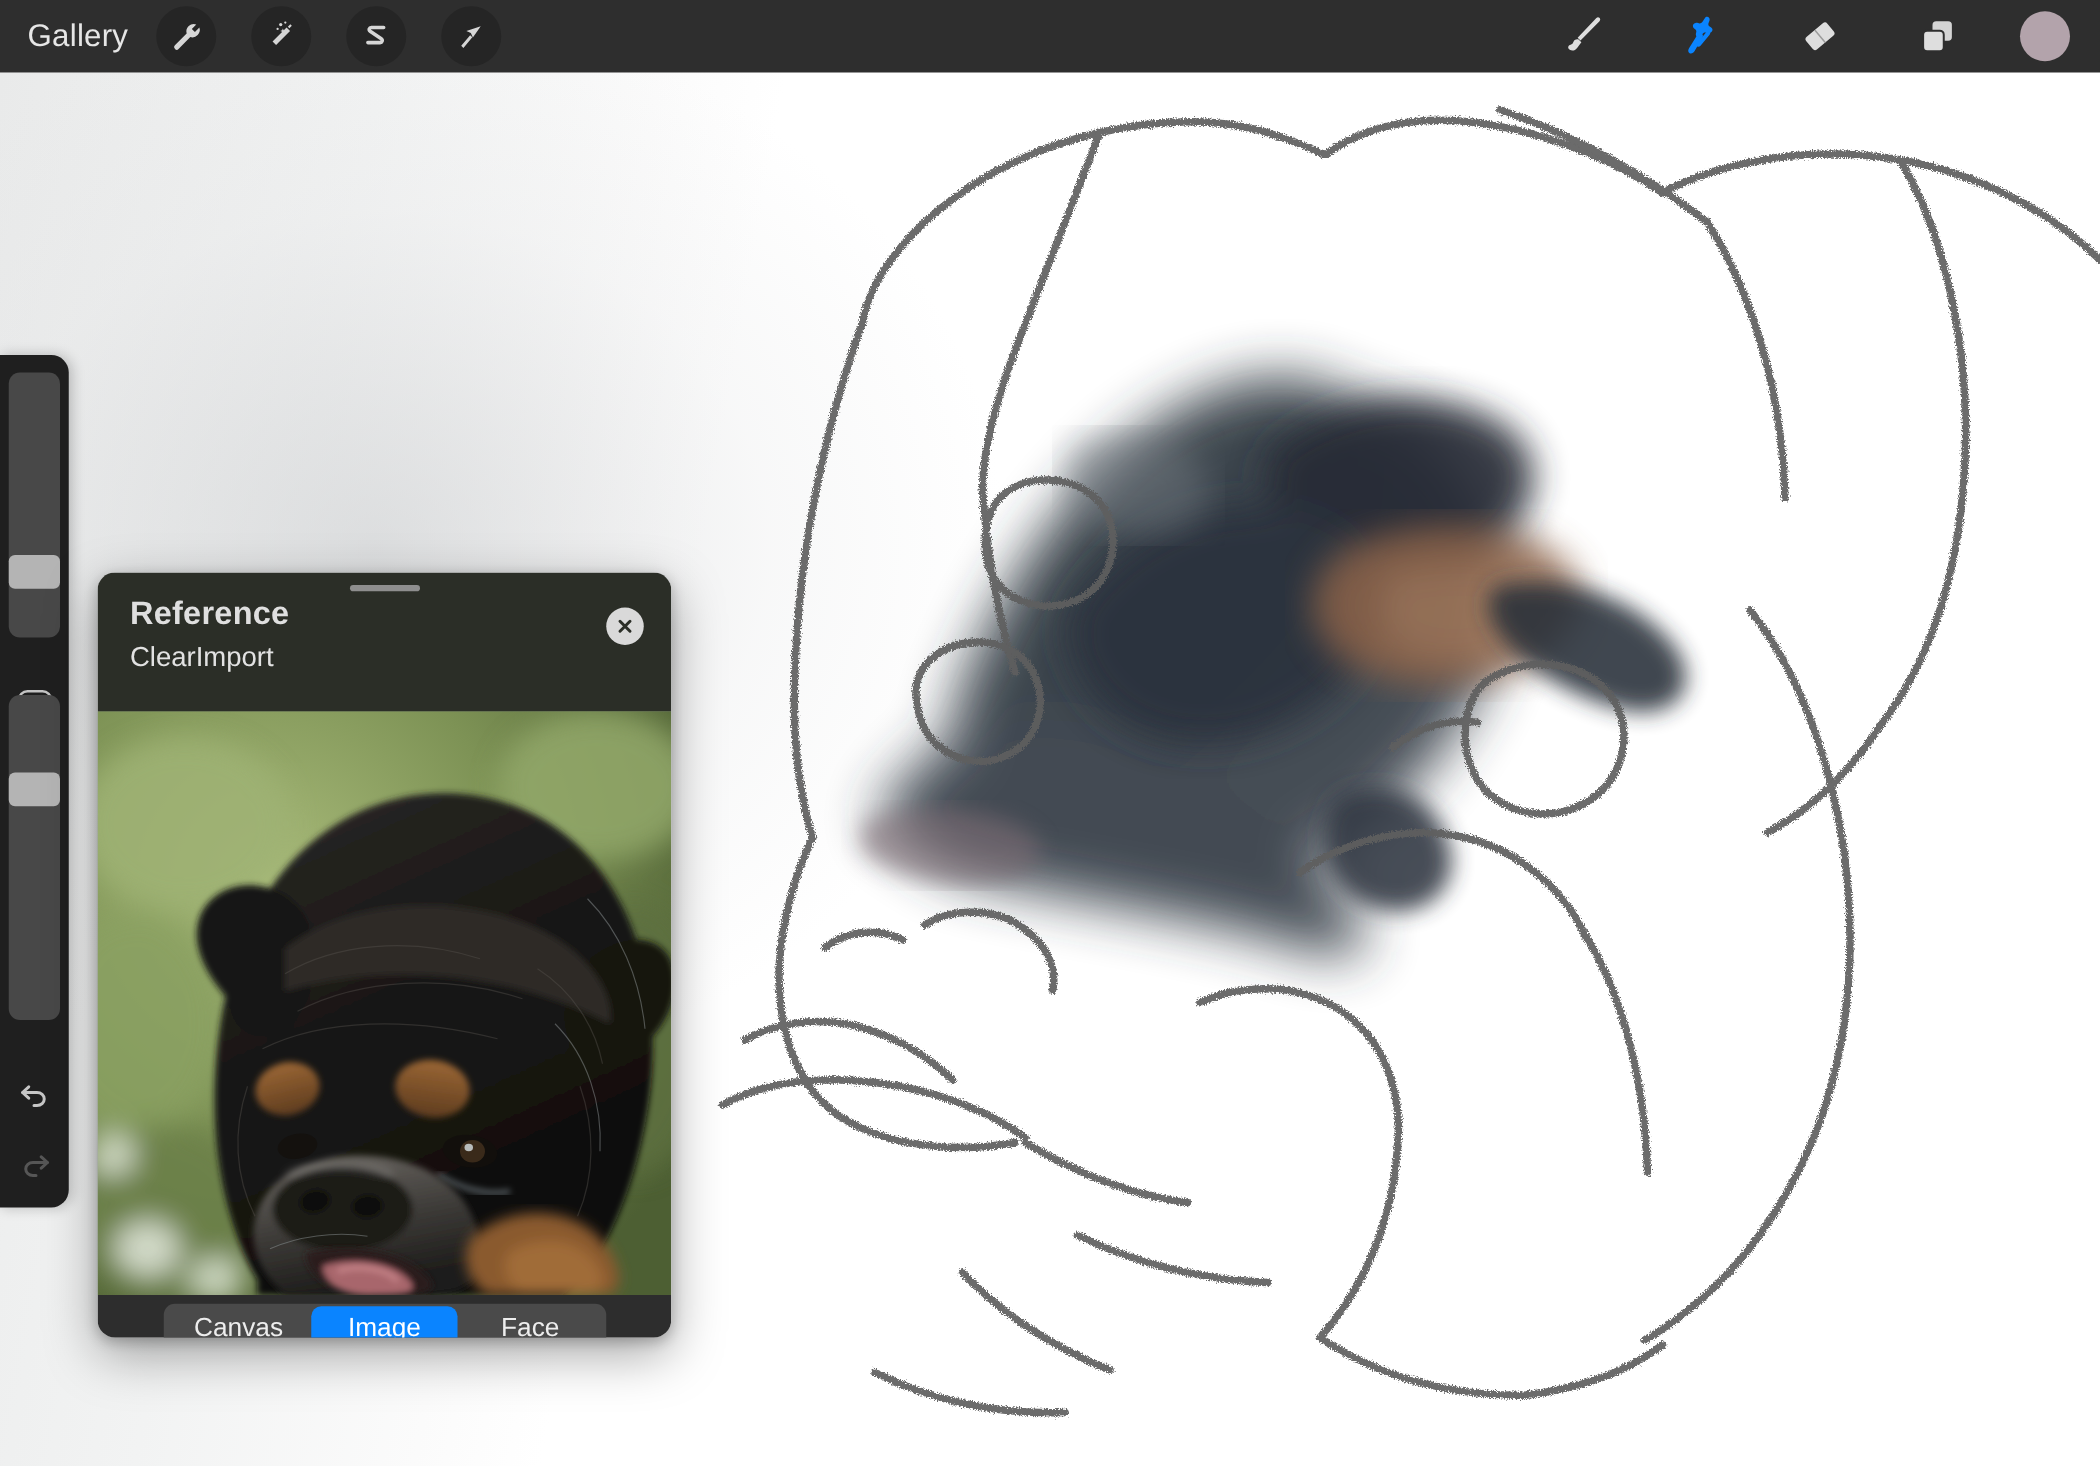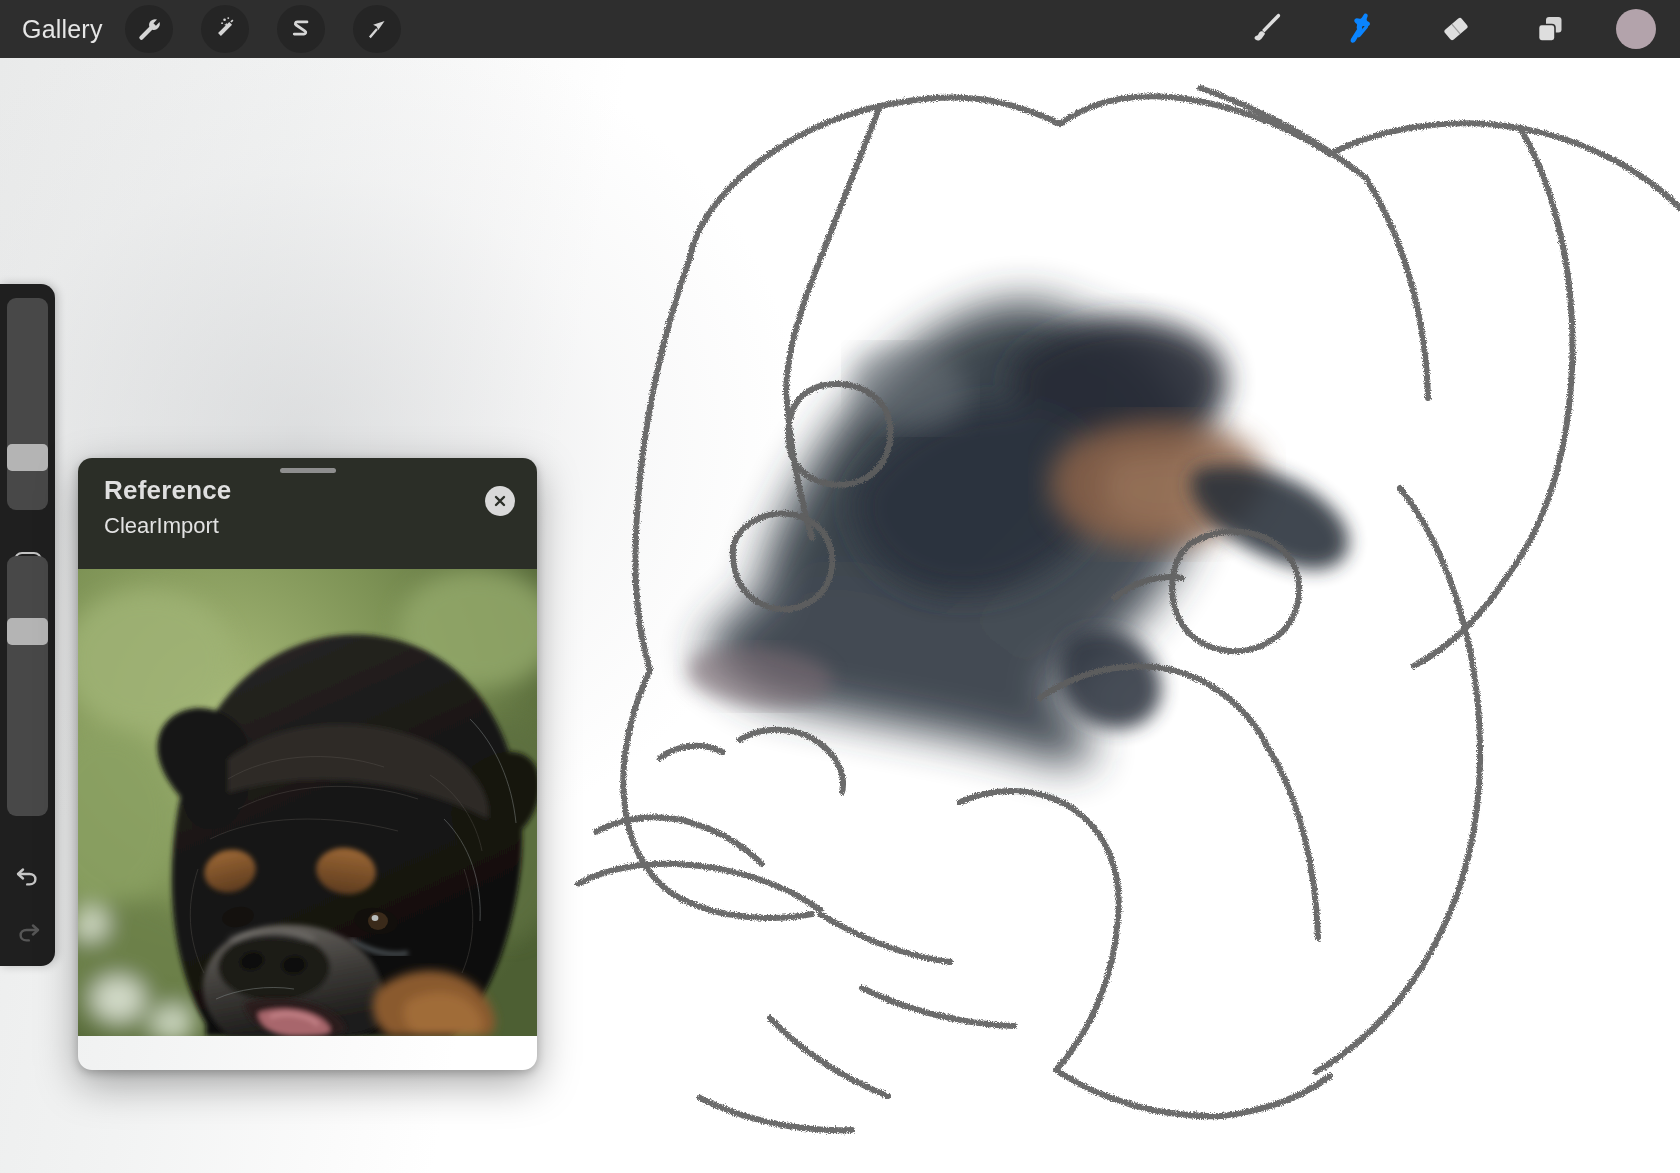--- a/index.html
+++ b/index.html
@@ -488,15 +488,22 @@
         <g stroke="#9aa0a2" stroke-width="0.9" opacity="0.45" fill="none">
           <path d="M366,250 C392,276 404,314 402,352"></path>
           <path d="M392,150 C418,176 434,214 438,254"></path>
           <path d="M138,430 C160,420 190,416 216,420"></path>
         </g>
 
         <rect width="459" height="467" fill="none"></rect>
       </svg>
     </div>
 
+    <div class="ref-foot">
+      <div class="seg">
+        <div class="seg-item">Canvas</div>
+        <div class="seg-item active">Image</div>
+        <div class="seg-item">Face</div>
+      </div>
+    </div>
   </div>
 
 </div>
 
 </body></html>

